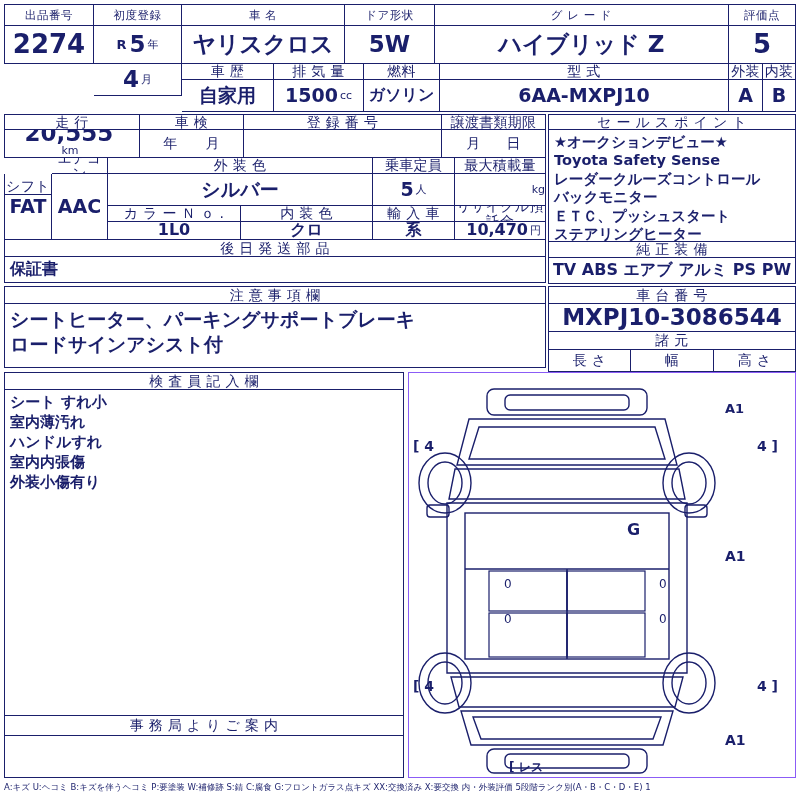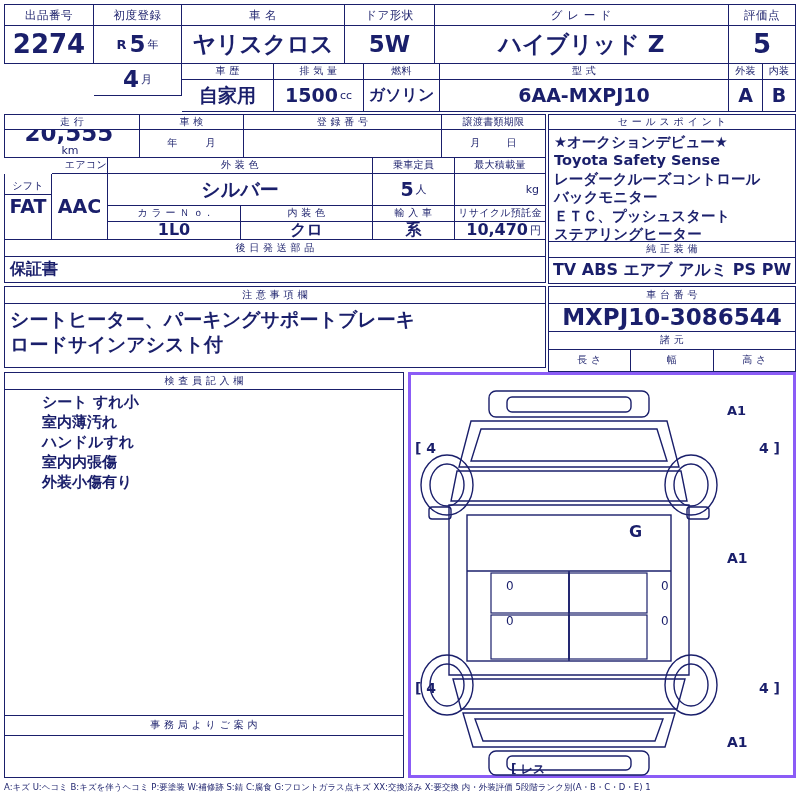--- a/index.html
+++ b/index.html
@@ -27,58 +27,58 @@
     display: flex;
     align-items: center;
     justify-content: center;
     text-align: center;
     overflow: hidden;
     line-height: 1.05;
   }
   .nt { border-top: none; }
   .nl { border-left: none; }
   .lbl { font-size: 11.5px; letter-spacing: 0.5px; }
-  .lbl-sm { font-size: 10px; letter-spacing: 0.3px; }
+  .lbl-sm { font-size: 14px; letter-spacing: 0.3px; }
   .val { font-size: 19px; font-weight: bold; }
   .val-lg { font-size: 23px; font-weight: bold; }
   .val-xl { font-size: 26px; font-weight: bold; }
   .val-md { font-size: 16px; font-weight: bold; }
   .left { justify-content: flex-start; padding-left: 5px; text-align: left; }
   .unit { font-size: 11px; font-weight: normal; margin-left: 2px; }
   .pre { font-size: 13px; font-weight: bold; margin-right: 3px; }
   .multiline {
     align-items: flex-start;
     justify-content: flex-start;
     flex-direction: column;
     padding: 3px 5px;
     text-align: left;
   }
   .multiline div { white-space: pre; }
   .sp-line { font-size: 14.5px; font-weight: bold; line-height: 1.27; }
   .note-line { font-size: 19px; font-weight: bold; line-height: 1.3; }
-  .insp-line { font-size: 15px; font-weight: bold; line-height: 1.33; margin-left: 32px; }
+  .insp-line { font-size: 15px; font-weight: bold; line-height: 1.33; }
   .footer {
     position: absolute;
     left: 4px;
     top: 782px;
     width: 792px;
     font-size: 8.5px;
     letter-spacing: 0px;
     color: #1a1f6b;
     white-space: nowrap;
   }
   svg { display: block; }
   .diagram-wrap {
     position: absolute;
     left: 408px;
     top: 372px;
     width: 388px;
     height: 406px;
     box-sizing: border-box;
-    border: 3px solid #8b5cf6;
+    border: 1px solid #8b5cf6;
   }
   .wheel-lbl { font-size: 13px; font-weight: bold; }
 </style>
 </head>
 <body>
 
 <div class="sheet">
 
   <div class="bx" style="left:4px; top:4px; width:90px; height:22px;">
     <span class="lbl">出品番号</span>
@@ -223,21 +223,21 @@
     <span class="val">AAC</span>
   </div>
 
   <div class="bx nt nl" style="left:108px; top:174px; width:265px; height:32px;">
     <span class="val">シルバー</span>
   </div>
   <div class="bx nt nl" style="left:373px; top:174px; width:82px; height:32px;">
     <span class="val">5</span>
     <span class="unit">人</span>
   </div>
-  <div class="bx nt nl" style="left:455px; top:174px; width:91px; height:32px; justify-content:flex-end; padding-right:6px;">
+  <div class="bx nt nl" style="left:455px; top:174px; width:91px; height:32px; justify-content:flex-end; padding-right:0;">
     <span class="unit">kg</span>
   </div>
 
   <div class="bx nt nl" style="left:108px; top:206px; width:133px; height:16px;">
     <span class="lbl-sm">カ ラ ー Ｎ ｏ .</span>
   </div>
   <div class="bx nt nl" style="left:241px; top:206px; width:132px; height:16px;">
     <span class="lbl-sm">内 装 色</span>
   </div>
   <div class="bx nt nl" style="left:373px; top:206px; width:82px; height:16px;">

